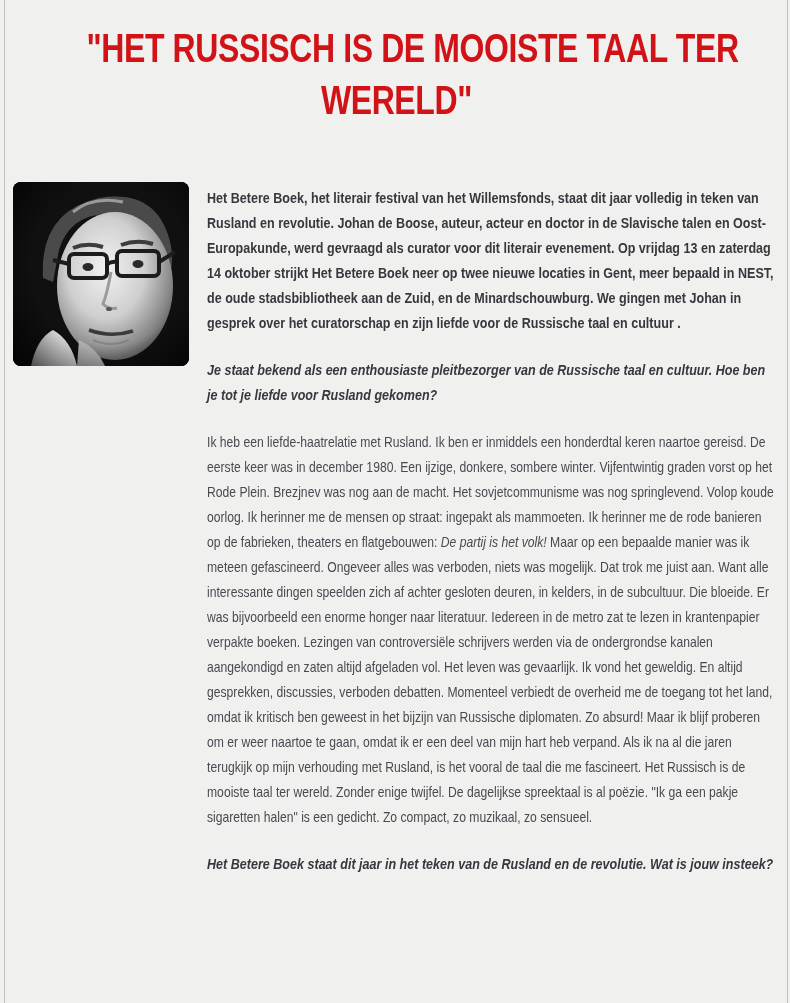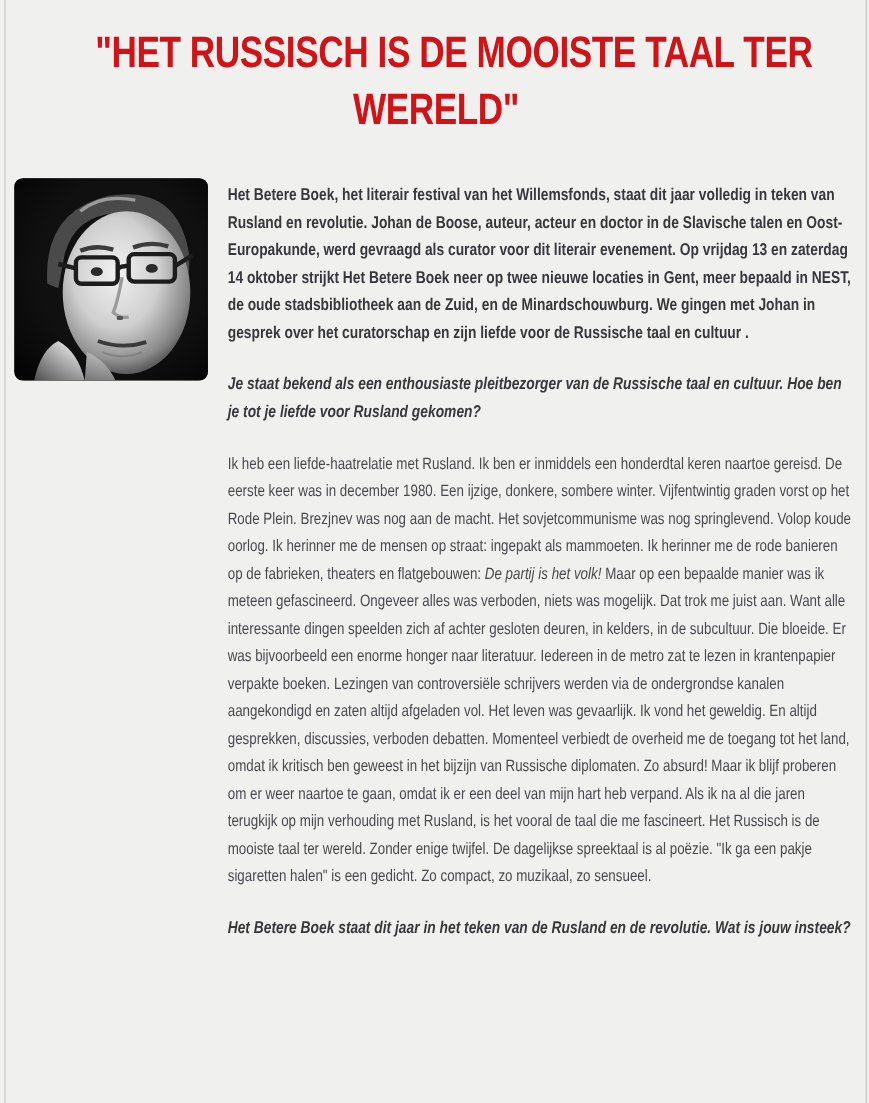--- a/index.html
+++ b/index.html
@@ -15,21 +15,21 @@
   .page{
     width:784px;height:1003px;margin:0 1px 0 4px;
     border-left:1px solid var(--edge);border-right:1px solid var(--edge);
     background:var(--bg);overflow:hidden;position:relative;
   }
   h1.title{
     margin:22px 0 0;text-align:center;color:var(--accent);
     font-weight:800;font-size:40px;line-height:52px;letter-spacing:-.5px;
   }
   .title-line{display:inline-block;transform:scaleX(.8);transform-origin:50% 50%;white-space:nowrap;}
-  .article{position:relative;margin-top:36px;}
+  .article{position:relative;margin-top:56px;}
   .photo{
     position:absolute;left:8px;top:0;width:176px;height:184px;
     border-radius:8px;overflow:hidden;background:#101010;
   }
   .photo svg{display:block;}
   .text{
     margin-left:202px;width:700px;transform:scaleX(.81);transform-origin:0 0;
     padding-top:3px;
   }
   .text p{margin:0 0 22px;}

